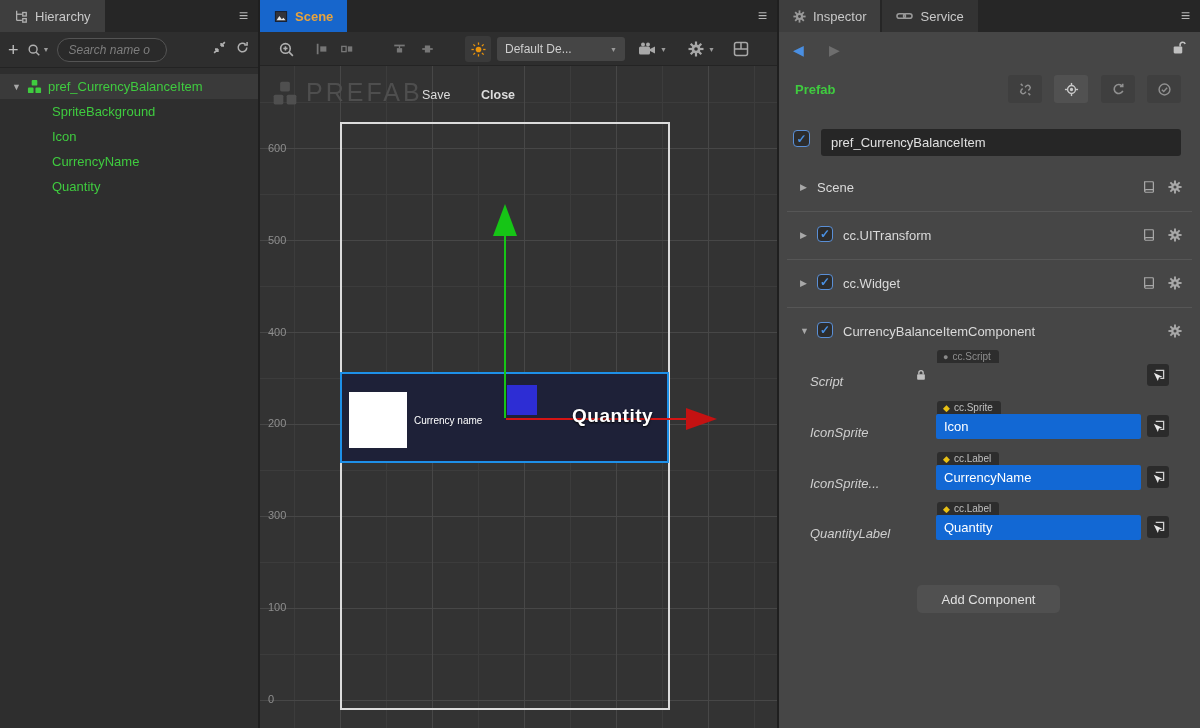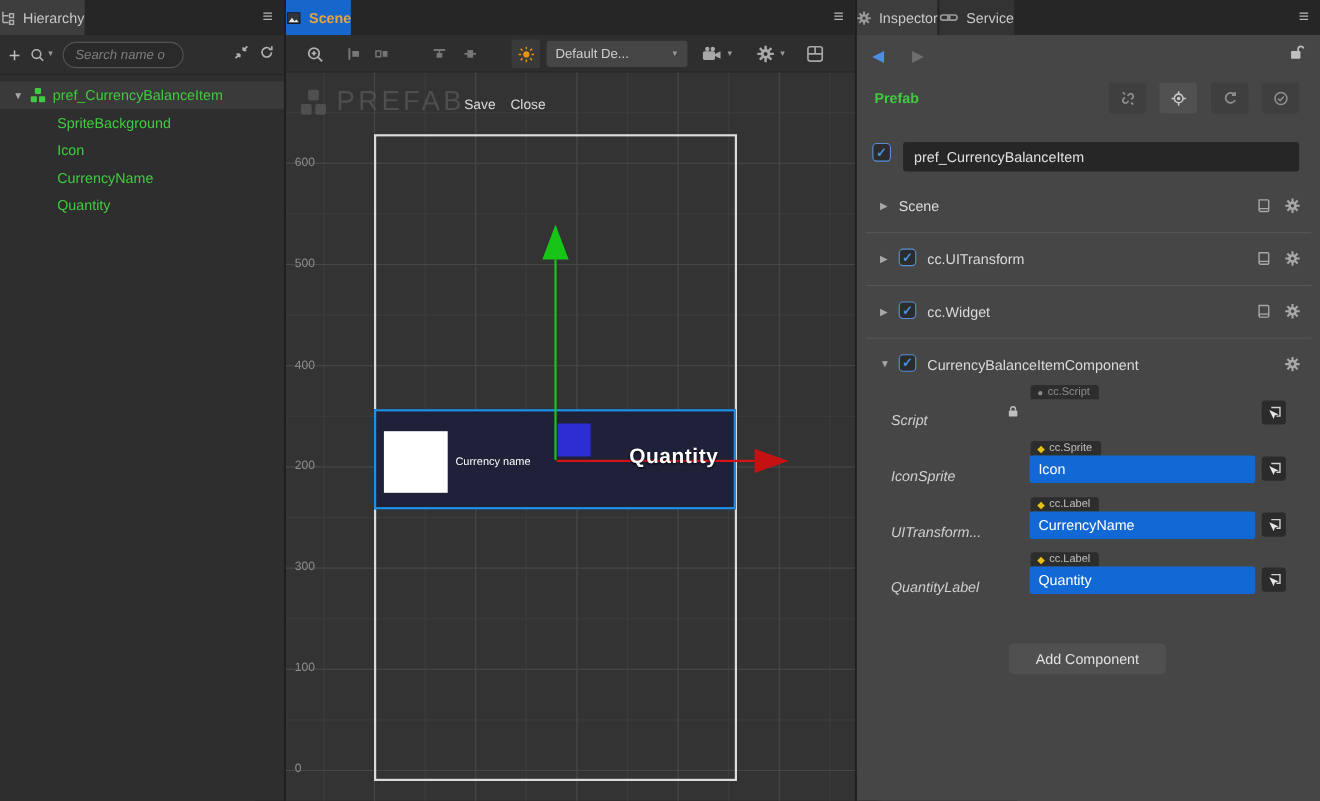--- a/index.html
+++ b/index.html
@@ -3,21 +3,21 @@
 <meta charset="utf-8">
 <style>
   * { margin:0; padding:0; box-sizing:border-box; }
   html,body { width:1200px; height:728px; overflow:hidden; background:#262626;
     font-family:"Liberation Sans", sans-serif; color:#ccc; }
   .app { display:flex; width:1200px; height:728px; }
 
   
   .panel { position:relative; height:728px; }
   .tabbar { height:32px; background:#262626; display:flex; align-items:stretch; position:relative; }
-  .tab { display:flex; align-items:center; gap:7px; padding:0 0; font-size:13px; color:#c8c8c8; }
+  .tab { display:flex; align-items:center; gap:7px; padding:0 14px; font-size:13px; color:#c8c8c8; }
   .tab.active { background:#3e3e3e; }
   .tab.inactive { background:#333333; margin-left:2px; }
   .menu-btn { position:absolute; right:10px; top:0; height:32px; display:flex; align-items:center;
     color:#b5b5b5; font-size:16px; cursor:pointer; }
   .divider-v { width:2px; background:#1f1f1f; height:728px; }
 
   
   .hierarchy { width:258px; background:#2e2e2e; }
   .h-toolbar { height:36px; background:#2e2e2e; border-bottom:1px solid #232323;
     display:flex; align-items:center; padding:0 8px; gap:8px; }
@@ -289,21 +289,21 @@
 
       <div class="watermark">
         <svg width="26" height="26" viewBox="0 0 16 16" fill="#4f4f4f">
             <rect x="5" y="1" width="6" height="6" rx="1"></rect>
             <rect x="1" y="9" width="6" height="6" rx="1"></rect>
             <rect x="9" y="9" width="6" height="6" rx="1"></rect>
           </svg>
         <span class="watermark-text">PREFAB</span>
       </div>
       <span class="scene-btn" style="left:162px;">Save</span>
-      <span class="scene-btn" style="left:204px;">Close</span>
+      <span class="scene-btn" style="left:221px;font-weight:bold;">Close</span>
 
       <div class="design-frame"></div>
 
       <div class="sel-node">
         <div class="sprite-bg-white"></div>
         <span class="currency-name-txt">Currency name</span>
         <span class="quantity-txt">Quantity</span>
       </div>
 
       <div class="axis-y-line"></div>
@@ -528,21 +528,21 @@
         <span class="prop-field">Icon</span>
         <span class="picker-btn">
           <svg width="13" height="13" viewBox="0 0 14 14">
               <path d="M4 1.5h8.5V10H9" fill="none" stroke="#d0d0d0" stroke-width="1.4"></path>
               <path d="M2 4l4.3 8.8 1.2-3.6 3.7-.9z" fill="#e8e8e8"></path>
             </svg>
         </span>
       </div>
 
       <div class="prop-row" style="top:420px;">
-        <span class="prop-label">UITransform...</span>
+        <span class="prop-label">IconSprite...</span>
         <span class="prop-chip">
           <span class="marker-yellow">◆</span>
           <span>cc.Label</span>
         </span>
         <span class="prop-field">CurrencyName</span>
         <span class="picker-btn">
           <svg width="13" height="13" viewBox="0 0 14 14">
               <path d="M4 1.5h8.5V10H9" fill="none" stroke="#d0d0d0" stroke-width="1.4"></path>
               <path d="M2 4l4.3 8.8 1.2-3.6 3.7-.9z" fill="#e8e8e8"></path>
             </svg>

